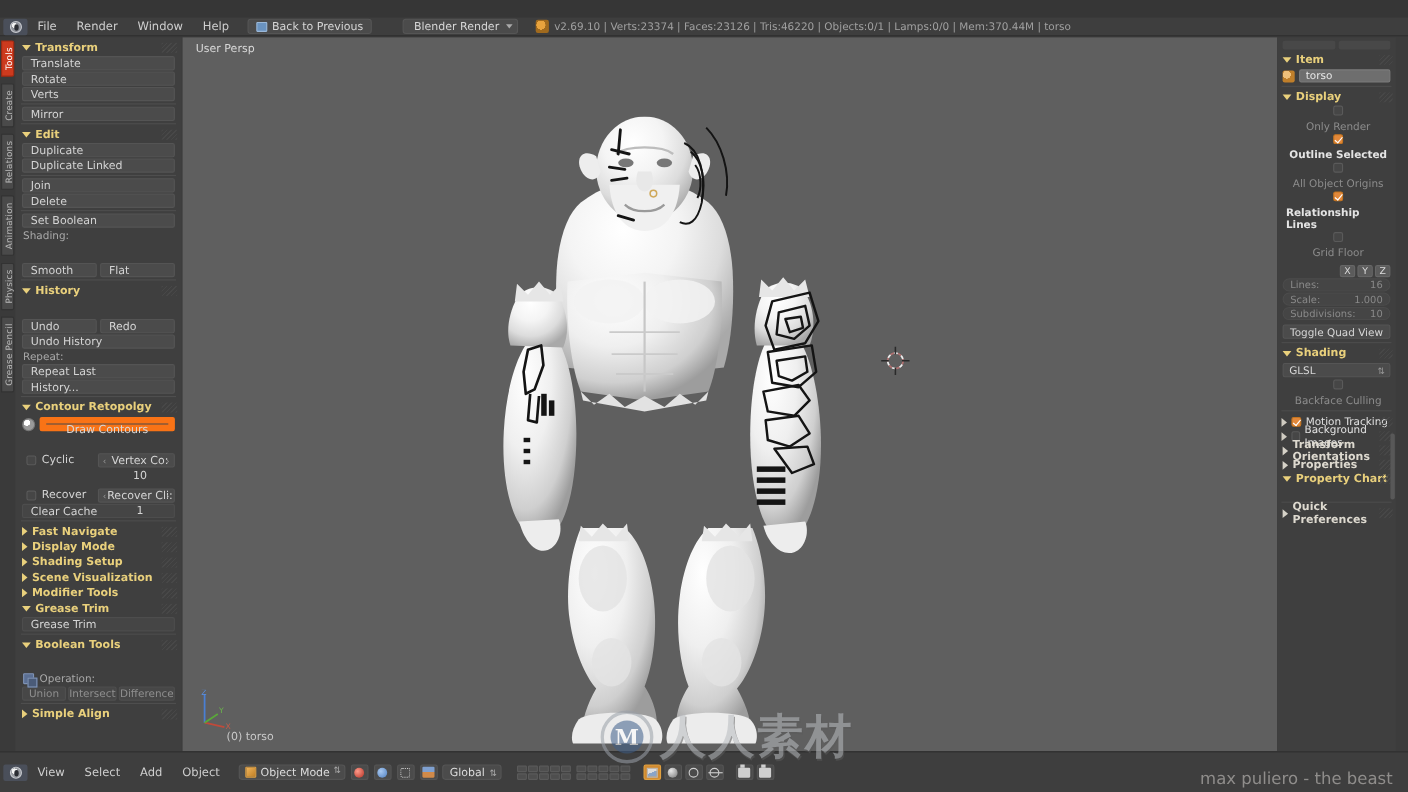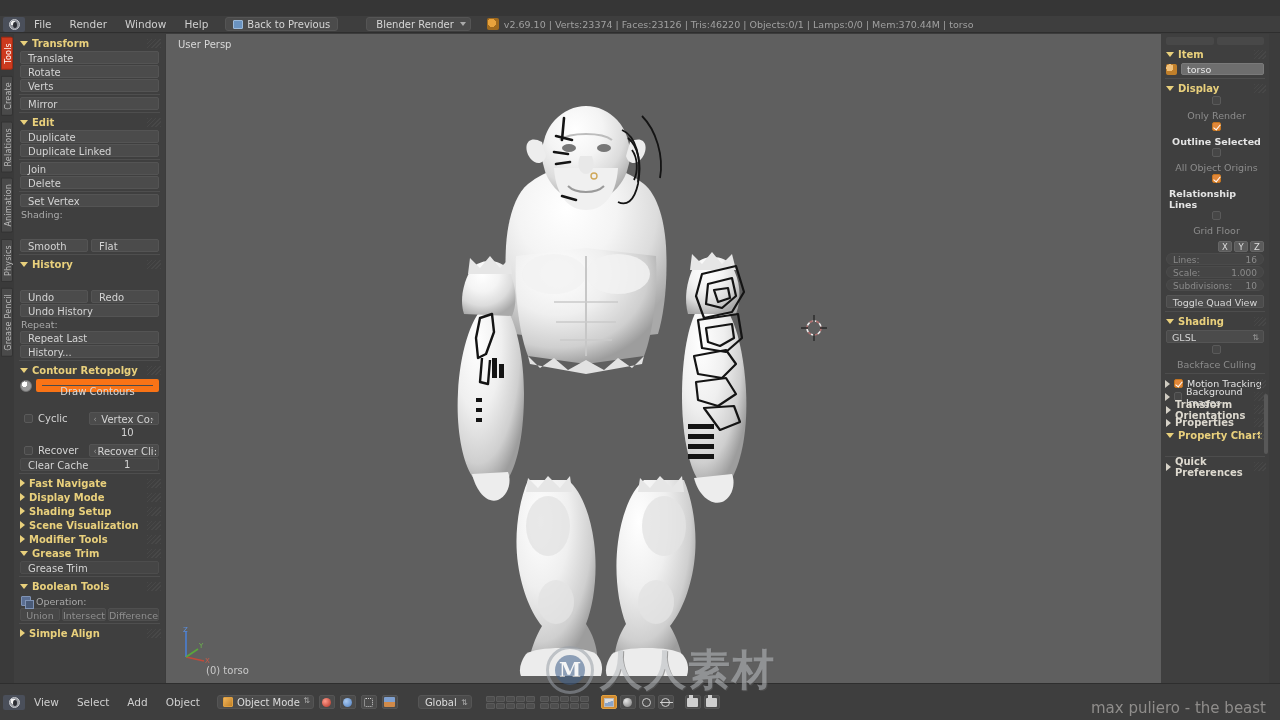--- a/index.html
+++ b/index.html
@@ -94,21 +94,21 @@
   .numfield:before{content:"‹";left:4px;}
   .numfield:after{content:"›";right:4px;}
   .contrib{display:flex;align-items:center;margin:2px 6px;gap:4px;}
   .circ-ico{width:12px;height:12px;border-radius:50%;
     background:radial-gradient(circle at 35% 33%,#fff 0 30%,#9a9a9a 31% 100%);border:1px solid #777;}
   .wide-btn{flex:1;height:13px;line-height:13px;background:#4b4b4b;border:6px solid #f97316;
     border-radius:2px;text-align:center;font-size:10px;color:#d9d9d9;}
   .tri3{display:flex;margin:1px 6px;gap:2px;}
   .tri3 > div{flex:1;height:13px;line-height:13px;background:#474747;border:1px solid #4f4f4f;
     border-radius:2px;text-align:center;font-size:9.5px;color:#8f8f8f;}
-  .op-row{display:flex;align-items:flex-start;gap:5px;margin:3px 7px 1px;color:#a9a9a9;font-size:9.5px;}
+  .op-row{display:flex;align-items:flex-start;gap:5px;margin:19px 7px 1px;color:#a9a9a9;font-size:9.5px;}
   .op-ico{width:10px;height:10px;border:1px solid #7f93b5;background:#5b6f93;border-radius:1px;position:relative;}
   .op-ico:after{content:"";position:absolute;left:3px;top:3px;width:7px;height:7px;
     border:1px solid #7f93b5;background:#4a5b78;}
 
   
   .viewport{
     position:absolute; left:166px; top:34px; width:995px; height:649px;
     background:#5f5f5f; overflow:hidden;
   }
   .vp-label{position:absolute;left:12px;top:5px;color:#d8d8d8;font-size:10px;}
@@ -175,21 +175,21 @@
   .edmode:after{content:"⇅";position:absolute;right:3px;top:0;font-size:8px;color:#aaa;}
   .cube-ico{width:10px;height:10px;background:linear-gradient(135deg,#f0b45a,#c07f25);
     border:1px solid #e0a040;border-radius:1px;}
   .ib{width:16px;height:14px;margin-left:5px;border-radius:2px;background:#4b4b4b;
     border:1px solid #555;display:flex;align-items:center;justify-content:center;}
   .dot-red{width:9px;height:9px;border-radius:50%;background:radial-gradient(circle at 35% 35%,#ff9a8a,#b33124);}
   .dot-blue{width:9px;height:9px;border-radius:50%;background:radial-gradient(circle at 35% 35%,#a9c9f0,#4f7fc0);}
   .dot-sel{width:9px;height:9px;border:1.5px dotted #cfcfcf;border-radius:2px;}
   .gl-ico{width:11px;height:10px;background:linear-gradient(180deg,#7fa0d0 50%,#d08a4a 50%);border-radius:1px;}
   .glob{background:#4b4b4b;border:1px solid #555;border-radius:3px;height:14px;line-height:13px;
-    padding:0 14px 0 6px;margin-left:20px;font-size:10px;color:#dcdcdc;position:relative;}
+    padding:0 14px 0 6px;margin-left:4px;font-size:10px;color:#dcdcdc;position:relative;}
   .glob:after{content:"⇅";position:absolute;right:3px;top:0;font-size:8px;color:#aaa;}
   .layers{display:flex;gap:5px;margin-left:14px;}
   .lgrp{display:flex;flex-direction:column;gap:1px;}
   .lrow{display:flex;gap:1px;}
   .lcell{width:9px;height:6px;background:#4e4e4e;border:1px solid #5a5a5a;border-radius:1px;}
   .sh-grp{display:flex;gap:3px;margin-left:12px;align-items:center;}
   .shb{width:16px;height:14px;border-radius:2px;background:#4b4b4b;border:1px solid #555;
     display:flex;align-items:center;justify-content:center;}
   .shb.active{background:#d08a30;border-color:#e0a040;}
   .tex-ico{width:10px;height:9px;background:linear-gradient(160deg,#ddd 0 45%,#8aa4c8 46% 100%);border:1px solid #bbb;}
@@ -264,21 +264,21 @@
     <div class="pheader">
       <span class="tri"></span>
       <span>Edit</span>
     </div>
     <div class="btn">Duplicate</div>
     <div class="btn">Duplicate Linked</div>
     <div class="sep"></div>
     <div class="btn">Join</div>
     <div class="btn">Delete</div>
     <div class="sep"></div>
-    <div class="btn">Set Vertex</div>
+    <div class="btn">Set Boolean</div>
     <div class="lbl">Shading:</div>
     <div class="row2">
       <div>Smooth</div>
       <div>Flat</div>
     </div>
 
     <div class="sep"></div>
     <div class="pheader">
       <span class="tri"></span>
       <span>History</span>

